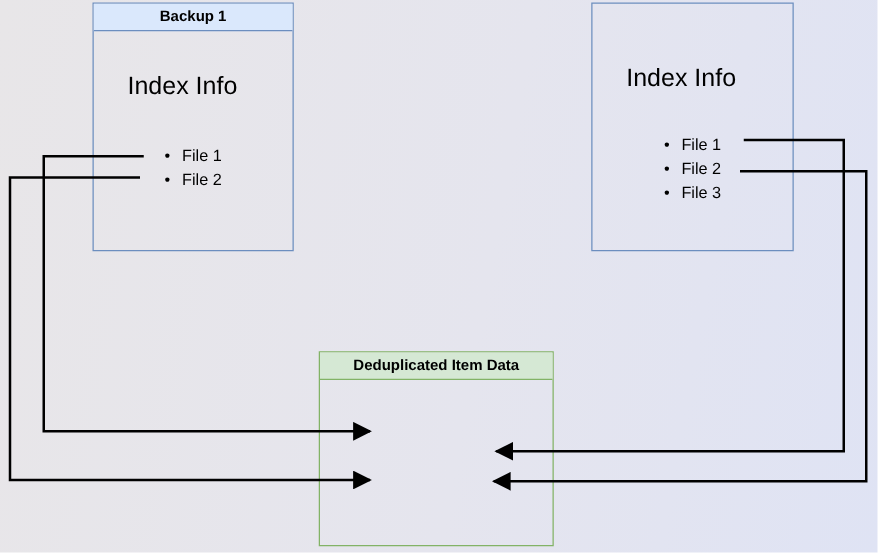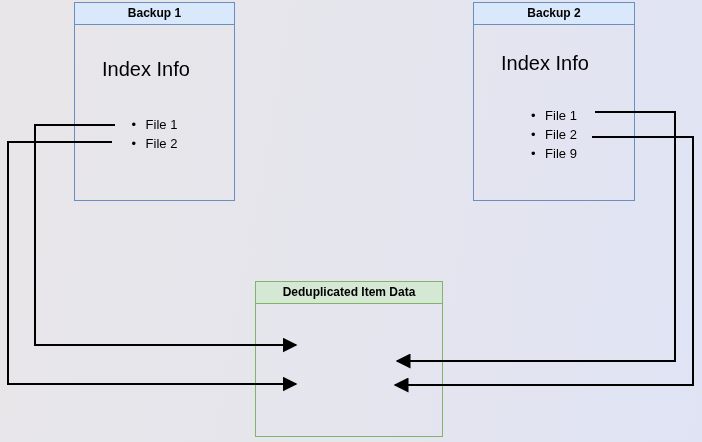--- a/index.html
+++ b/index.html
@@ -101,26 +101,25 @@
   <div class="box blue" style="left:74px; top:2px; width:161px; height:199px;">
     <div class="box-title">Backup 1</div>
     <div class="index-label" style="top:58px;">Index Info</div>
     <ul class="file-list" style="top:112px;">
       <li>File 1</li>
       <li>File 2</li>
     </ul>
   </div>
 
   <div class="box blue" style="left:473px; top:2px; width:162px; height:199px;">
-    <div class="box-title">Backup 2</div>
     <div class="index-label" style="top:52px;">Index Info</div>
     <ul class="file-list" style="top:103px;">
       <li>File 1</li>
       <li>File 2</li>
-      <li>File 9</li>
+      <li>File 3</li>
     </ul>
   </div>
 
   <div class="box green" style="left:255px; top:281px; width:188px; height:156px;">
     <div class="box-title">Deduplicated Item Data</div>
   </div>
 
 </div>
 
 </body></html>

